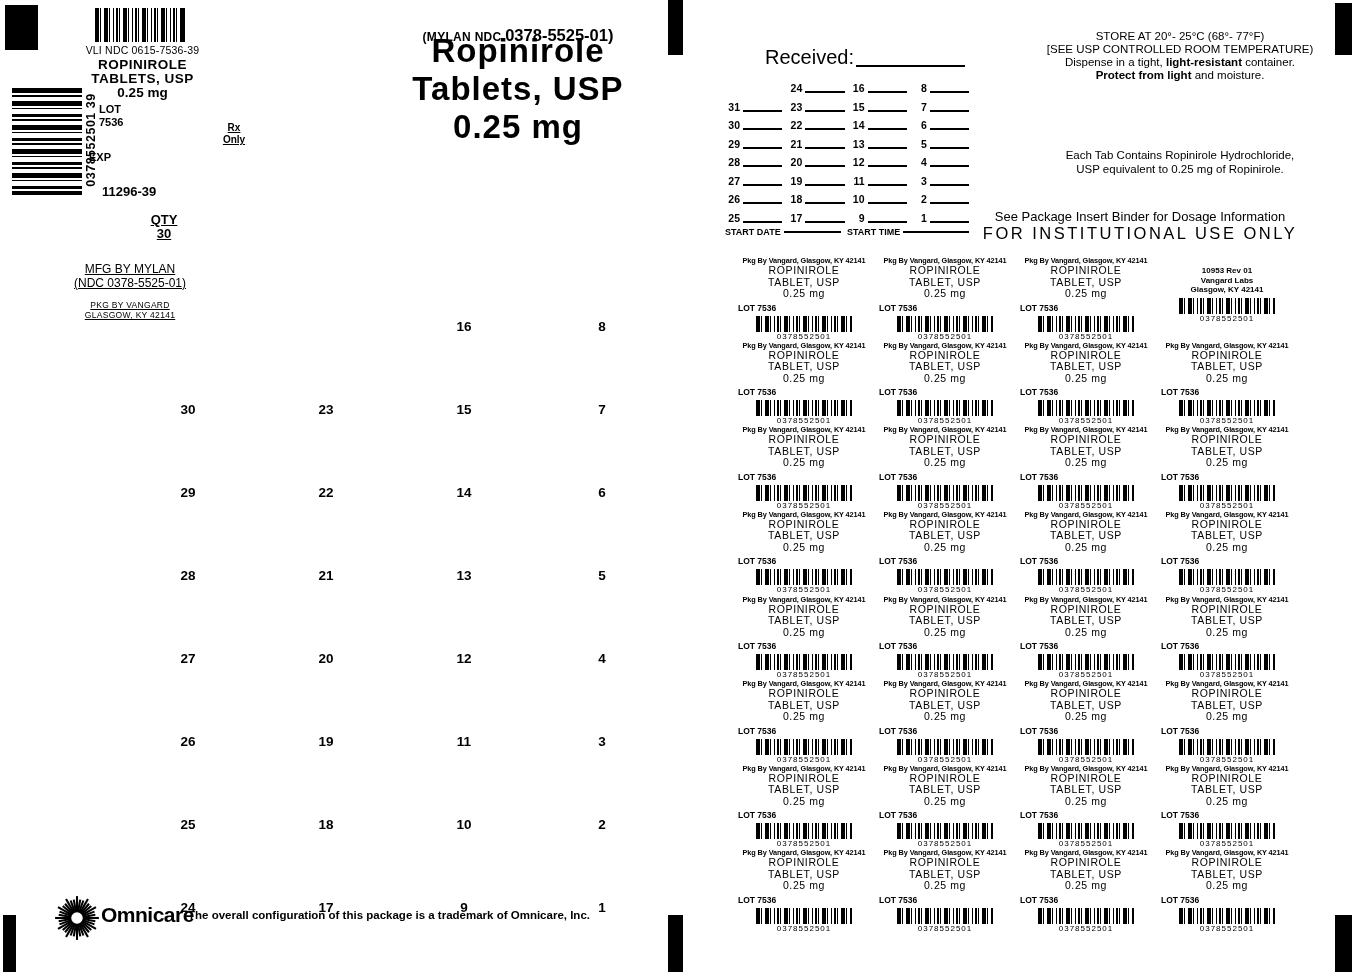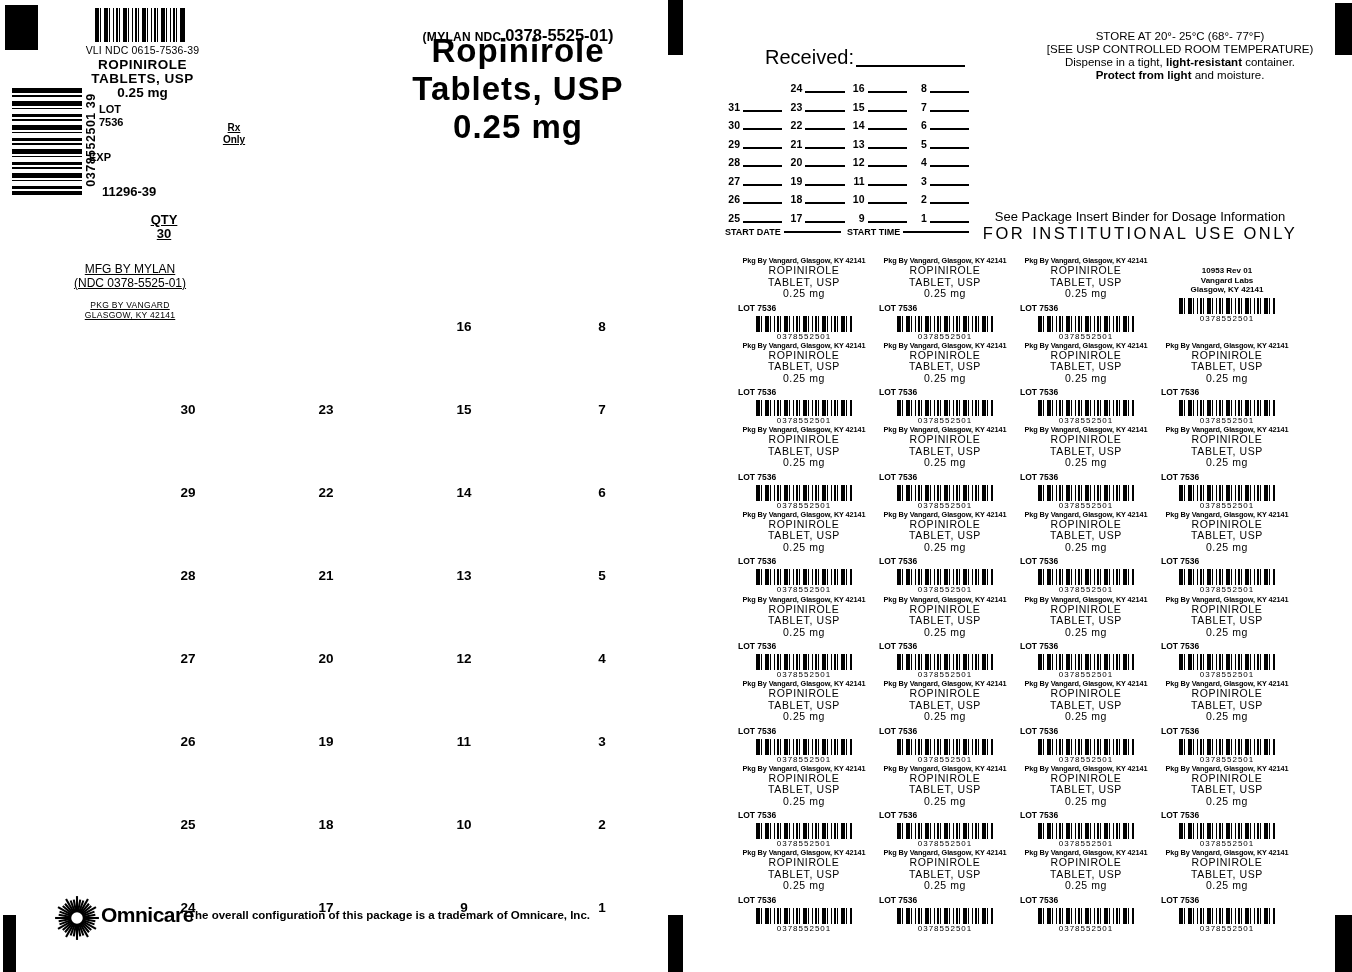--- a/index.html
+++ b/index.html
@@ -358,20 +358,24 @@
       <span class="cal-line"></span>
     </span>
   </div>
 
   <div class="storage">
     <div>STORE AT 20°- 25°C (68°- 77°F)</div>
     <div>[SEE USP CONTROLLED ROOM TEMPERATURE)</div>
     <div><span>Dispense in a tight, </span><span class="b">light-resistant</span><span> container.</span></div>
     <div><span class="b">Protect from light</span><span> and moisture.</span></div>
   </div>
+  <div class="contents">
+    <div>Each Tab Contains Ropinirole Hydrochloride,</div>
+    <div>USP equivalent to 0.25 mg of Ropinirole.</div>
+  </div>
   <div class="insert-line">See Package Insert Binder for Dosage Information</div>
   <div class="institutional">FOR INSTITUTIONAL USE ONLY</div>
 
   <div class="ul-grid">
       <div class="ul-cell">
         <div class="ul-pkg">Pkg By Vangard, Glasgow, KY 42141</div>
         <div class="ul-name">ROPINIROLE</div>
         <div class="ul-name">TABLET, USP</div>
         <div class="ul-name">0.25 mg</div>
         <div class="ul-lot">LOT 7536</div>

